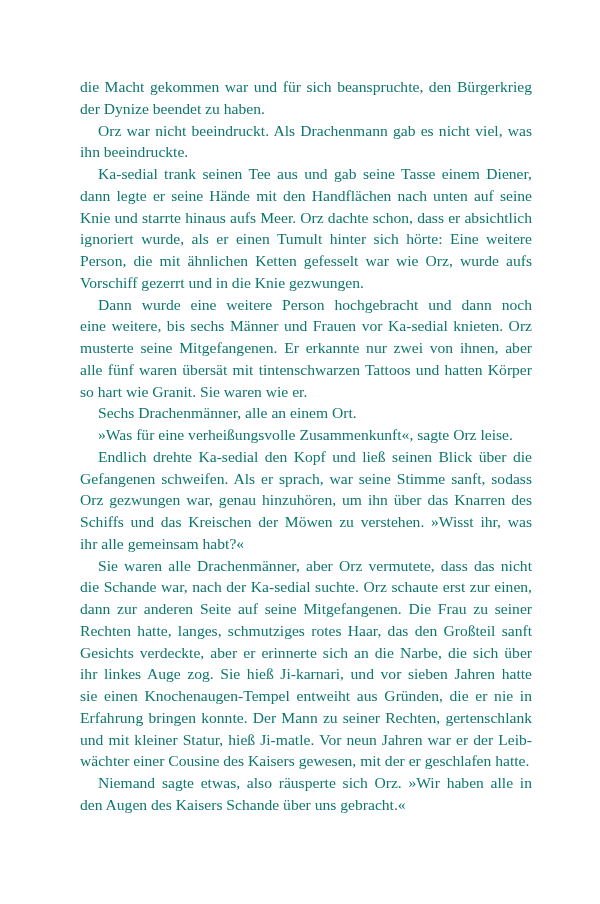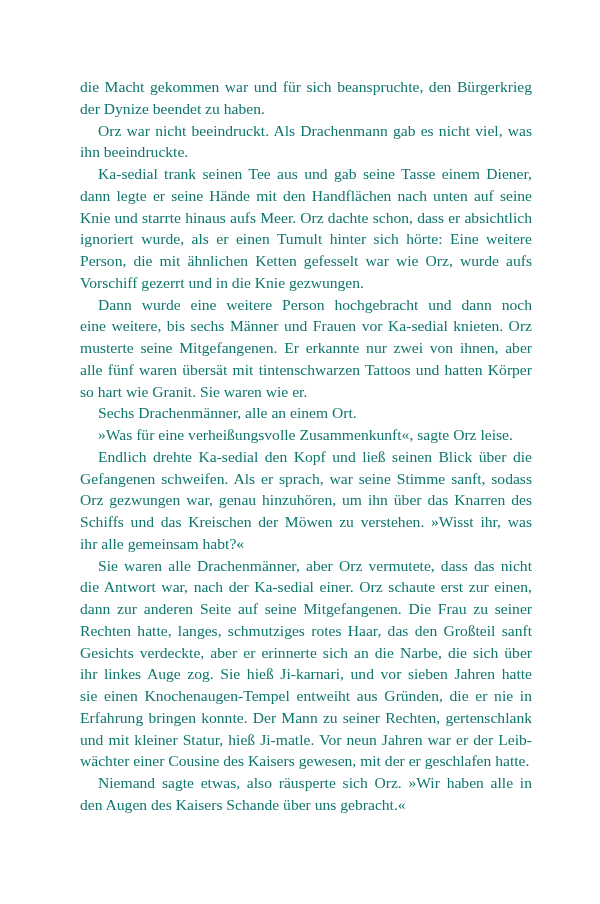--- a/index.html
+++ b/index.html
@@ -52,21 +52,21 @@
     </div>
     <div>
       <span class="line indent">Endlich drehte Ka-sedial den Kopf und ließ seinen Blick über die</span>
       <span class="line">Gefangenen schweifen. Als er sprach, war seine Stimme sanft, sodass</span>
       <span class="line">Orz gezwungen war, genau hinzuhören, um ihn über das Knarren des</span>
       <span class="line">Schiffs und das Kreischen der Möwen zu verstehen. »Wisst ihr, was</span>
       <span class="line last">ihr alle gemeinsam habt?«</span>
     </div>
     <div>
       <span class="line indent">Sie waren alle Drachenmänner, aber Orz vermutete, dass das nicht</span>
-      <span class="line">die Antwort war, nach der Ka-sedial einer. Orz schaute erst zur einen,</span>
+      <span class="line">die Schande war, nach der Ka-sedial suchte. Orz schaute erst zur einen,</span>
       <span class="line">dann zur anderen Seite auf seine Mitgefangenen. Die Frau zu seiner</span>
       <span class="line">Rechten hatte, langes, schmutziges rotes Haar, das den Großteil sanft</span>
       <span class="line">Gesichts verdeckte, aber er erinnerte sich an die Narbe, die sich über</span>
       <span class="line">ihr linkes Auge zog. Sie hieß Ji-karnari, und vor sieben Jahren hatte</span>
       <span class="line">sie einen Knochenaugen-Tempel entweiht aus Gründen, die er nie in</span>
       <span class="line">Erfahrung bringen konnte. Der Mann zu seiner Rechten, gertenschlank</span>
       <span class="line">und mit kleiner Statur, hieß Ji-matle. Vor neun Jahren war er der Leib-</span>
       <span class="line last">wächter einer Cousine des Kaisers gewesen, mit der er geschlafen hatte.</span>
     </div>
     <div>

